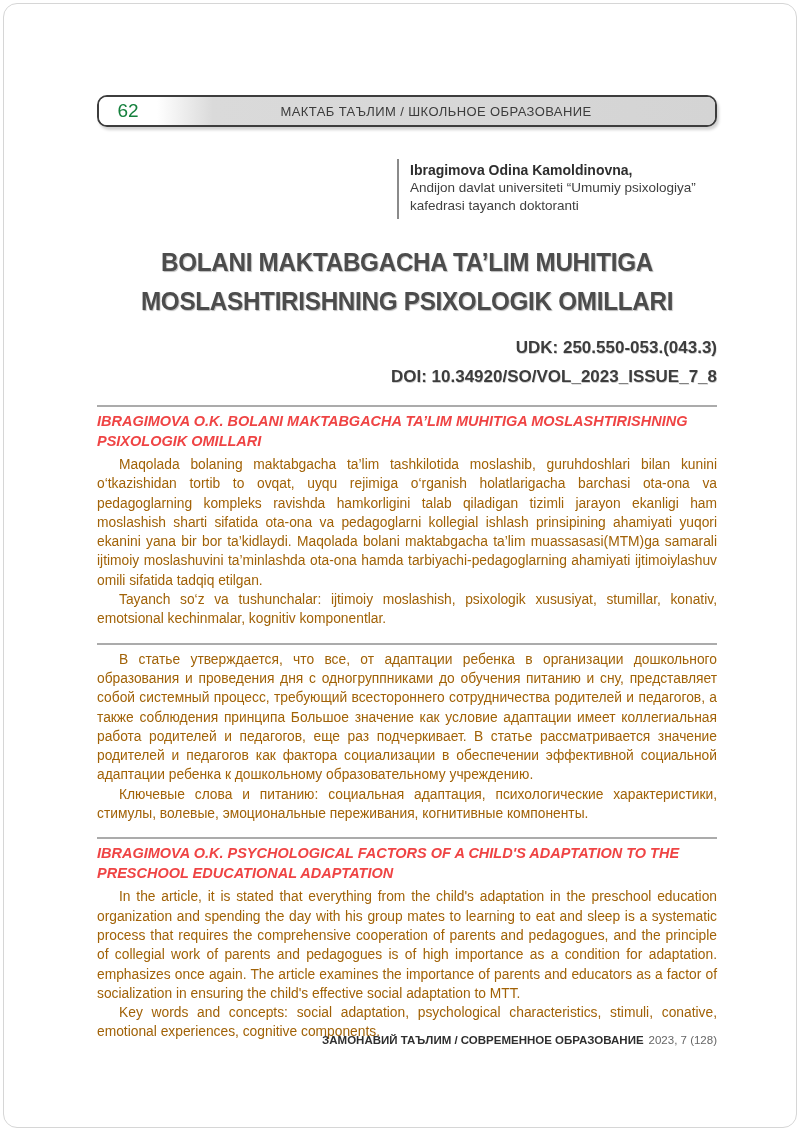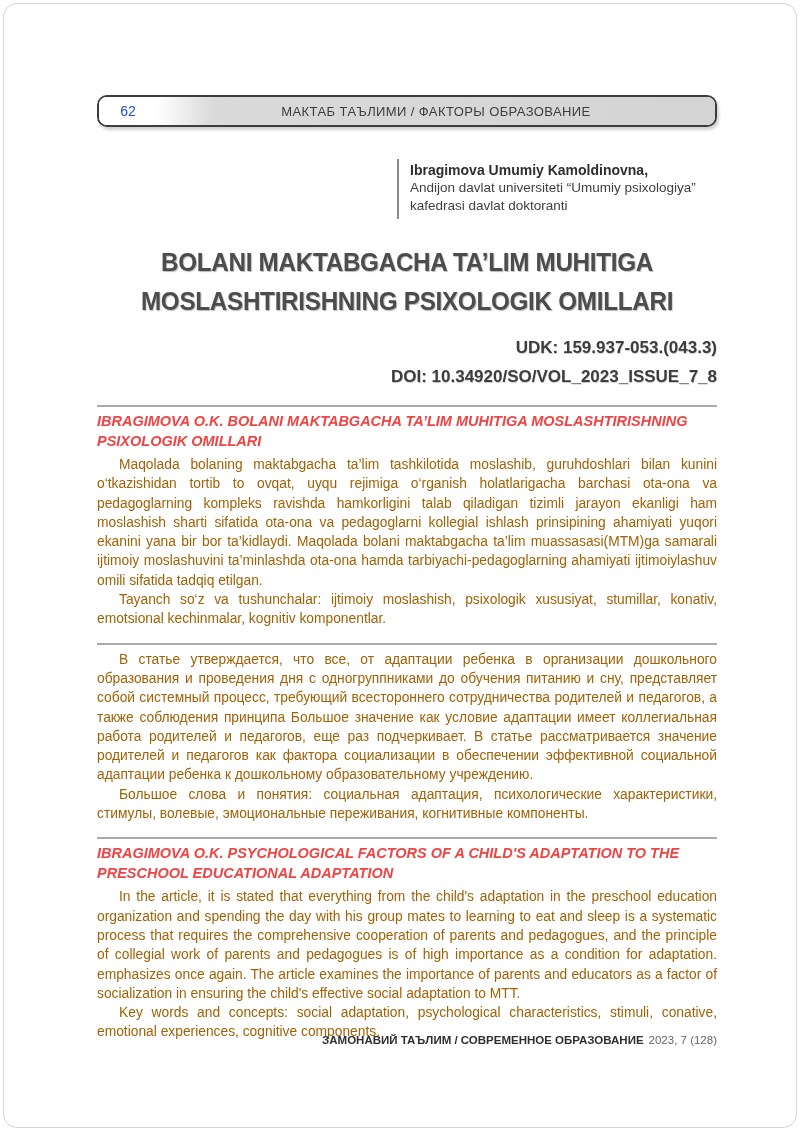--- a/index.html
+++ b/index.html
@@ -33,22 +33,22 @@
     border-radius: 10px;
     overflow: hidden;
     box-shadow: 2px 3px 3px rgba(0,0,0,0.18);
     background: #ffffff;
   }
   .page-num {
     width: 58px;
     display: flex;
     align-items: center;
     justify-content: center;
-    font-size: 14px;
-    color: #1d4ed8;
+    font-size: 19px;
+    color: #15803d;
     background: #ffffff;
   }
   .header-bar {
     flex: 1;
     display: flex;
     align-items: center;
     justify-content: center;
     background: linear-gradient(to right, #ffffff 0%, #dadada 10%, #d4d4d4 100%);
     font-size: 13px;
     letter-spacing: 0.4px;
@@ -122,51 +122,51 @@
 <body>
 
 <div class="page">
   <div class="page-frame"></div>
 
   <div class="content">
 
     <div class="header-box">
       <div class="page-num">62</div>
       <div class="header-bar">
-        <span>МАКТАБ ТАЪЛИМИ / ФАКТОРЫ ОБРАЗОВАНИЕ</span>
+        <span>МАКТАБ ТАЪЛИМ / ШКОЛЬНОЕ ОБРАЗОВАНИЕ</span>
       </div>
     </div>
 
     <div class="author-block">
-      <div class="author-name">Ibragimova Umumiy Kamoldinovna,</div>
+      <div class="author-name">Ibragimova Odina Kamoldinovna,</div>
       <div class="author-affil">Andijon davlat universiteti “Umumiy psixologiya”</div>
-      <div class="author-affil">kafedrasi davlat doktoranti</div>
+      <div class="author-affil">kafedrasi tayanch doktoranti</div>
     </div>
 
     <h1 class="article-title">
       <span>BOLANI MAKTABGACHA TA’LIM MUHITIGA</span><br>
       <span>MOSLASHTIRISHNING PSIXOLOGIK OMILLARI</span>
     </h1>
 
     <div class="udk-doi">
-      <div>UDK: 159.937-053.(043.3)</div>
+      <div>UDK: 250.550-053.(043.3)</div>
       <div>DOI: 10.34920/SO/VOL_2023_ISSUE_7_8</div>
     </div>
 
     <div class="divider"></div>
     <div>
       <div class="abstract-heading">IBRAGIMOVA O.K. BOLANI MAKTABGACHA TA’LIM MUHITIGA MOSLASHTIRISHNING PSIXOLOGIK OMILLARI</div>
       <p class="abstract-body">Maqolada bolaning maktabgacha ta’lim tashkilotida moslashib, guruhdoshlari bilan kunini o‘tkazishidan tortib to ovqat, uyqu rejimiga o‘rganish holatlarigacha barchasi ota-ona va pedagoglarning kompleks ravishda hamkorligini talab qiladigan tizimli jarayon ekanligi ham moslashish sharti sifatida ota-ona va pedagoglarni kollegial ishlash prinsipining ahamiyati yuqori ekanini yana bir bor ta’kidlaydi. Maqolada bolani maktabgacha ta’lim muassasasi(MTM)ga samarali ijtimoiy moslashuvini ta’minlashda ota-ona hamda tarbiyachi-pedagoglarning ahamiyati ijtimoiylashuv omili sifatida tadqiq etilgan.</p>
       <p class="abstract-keywords"><span>Tayanch so‘z va tushunchalar:</span> <span>ijtimoiy moslashish, psixologik xususiyat, stumillar, konativ, emotsional kechinmalar, kognitiv komponentlar.</span></p>
     </div>
 
     <div class="divider"></div>
     <div>
       <p class="abstract-body">В статье утверждается, что все, от адаптации ребенка в организации дошкольного образования и проведения дня с одногруппниками до обучения питанию и сну, представляет собой системный процесс, требующий всестороннего сотрудничества родителей и педагогов, а также соблюдения принципа Большое значение как условие адаптации имеет коллегиальная работа родителей и педагогов, еще раз подчеркивает. В статье рассматривается значение родителей и педагогов как фактора социализации в обеспечении эффективной социальной адаптации ребенка к дошкольному образовательному учреждению.</p>
-      <p class="abstract-keywords"><span>Большое слова и понятия:</span> <span>социальная адаптация, психологические характеристики, стимулы, волевые, эмоциональные переживания, когнитивные компоненты.</span></p>
+      <p class="abstract-keywords"><span>Ключевые слова и питанию:</span> <span>социальная адаптация, психологические характеристики, стимулы, волевые, эмоциональные переживания, когнитивные компоненты.</span></p>
     </div>
 
     <div class="divider"></div>
     <div>
       <div class="abstract-heading">IBRAGIMOVA O.K. PSYCHOLOGICAL FACTORS OF A CHILD'S ADAPTATION TO THE PRESCHOOL EDUCATIONAL ADAPTATION</div>
       <p class="abstract-body">In the article, it is stated that everything from the child's adaptation in the preschool education organization and spending the day with his group mates to learning to eat and sleep is a systematic process that requires the comprehensive cooperation of parents and pedagogues, and the principle of collegial work of parents and pedagogues is of high importance as a condition for adaptation. emphasizes once again. The article examines the importance of parents and educators as a factor of socialization in ensuring the child's effective social adaptation to MTT.</p>
       <p class="abstract-keywords"><span>Key words and concepts:</span> <span>social adaptation, psychological characteristics, stimuli, conative, emotional experiences, cognitive components.</span></p>
     </div>
 
   </div>

